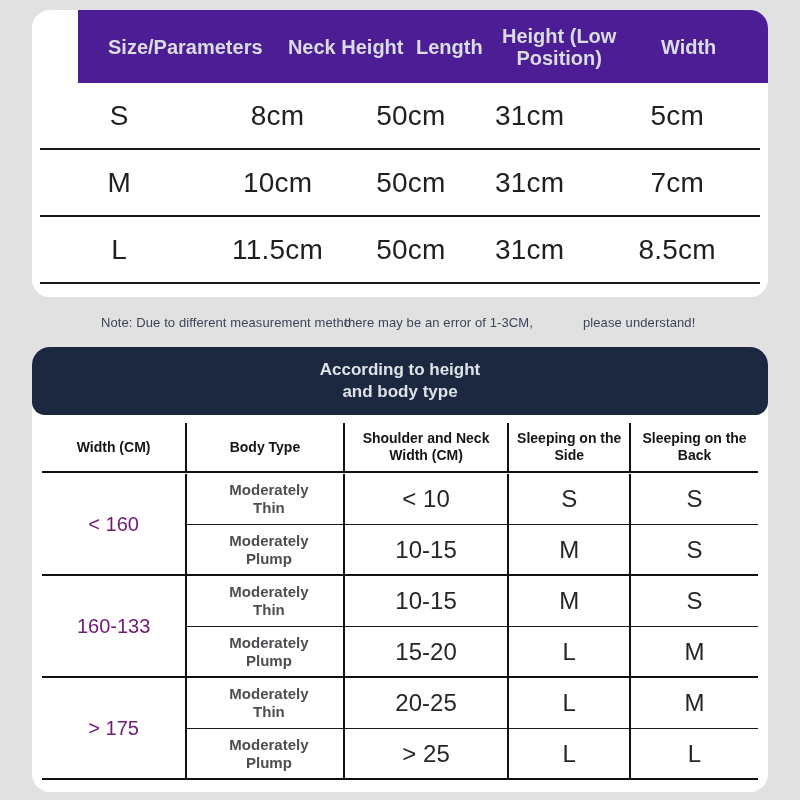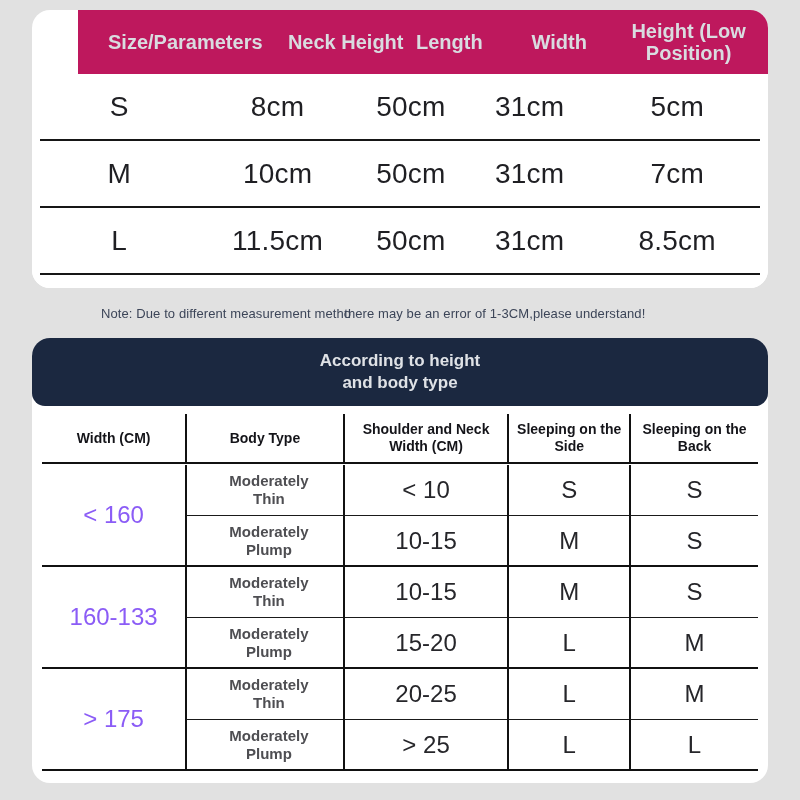--- a/index.html
+++ b/index.html
@@ -5,21 +5,21 @@
   * { margin:0; padding:0; box-sizing:border-box; }
   html,body { width:800px; height:800px; }
   body { font-family:"Liberation Sans", sans-serif; background:#e1e1e1; overflow:hidden; }
   .page { width:800px; height:800px; background:#e1e1e1; }
 
   .card { margin:0 32px; border-radius:18px; overflow:hidden; background:#ffffff; }
   .card1 { margin-top:10px; }
 
   
   .t1-header {
-    background:#be185d; height:64px;
+    background:#4c1d95; height:73px;
     display:grid; grid-template-columns:22% 22% 15% 18% 23%;
     align-items:center;
     margin-left:46px;
   }
   .t1-hcell {
     color:#d9dce0; font-weight:bold; font-size:20px; text-align:center;
     line-height:1.1; white-space:nowrap;
   }
   .t1-hcell.wrap { white-space:normal; }
   .t1-hcell.wrap .inner { max-width:132px; margin:0 auto; }
@@ -33,61 +33,61 @@
     height:67px; align-items:center; border-bottom:2px solid #161616;
   }
   .t1-cell { text-align:center; font-size:28px; color:#1f1f23; letter-spacing:0.2px; }
 
   
   .note {
     height:50px; display:flex; align-items:center; padding-left:101px;
     color:#3c4558; font-weight:normal; font-size:13px; letter-spacing:0.1px;
   }
   .note .np2 { margin-left:-7px; }
-  .note .np3 { }
+  .note .np3 { margin-left:50px; }
 
   
   .t2-title {
     background:#1b2840; height:68px;
     display:flex; flex-direction:column; justify-content:center; align-items:center;
     color:#dfe2e6; font-weight:bold; font-size:17px; line-height:1.3; text-align:center;border-radius:13px;
   }
   .t2 {
     margin:8px 10px 12px;
     display:grid; grid-template-columns:20% 22% 23% 17% 18%;
     grid-auto-rows:51px;
   }
   .t2 > div { display:flex; align-items:center; justify-content:center; text-align:center; }
   .t2 .h {
     height:50px; font-weight:bold; font-size:14px; color:#141419; line-height:1.2;
     border-bottom:2.5px solid #111;
   }
   .t2 .bl { border-left:2px solid #111; }
-  .t2 .g  { grid-row:span 2; font-size:24px; color:#8b5cf6; }
+  .t2 .g  { grid-row:span 2; font-size:20px; color:#701a75; }
   .t2 .bt { font-weight:bold; font-size:15px; color:#4e4e52; line-height:1.2;padding-left:8px; }
   .t2 .bt .inner { max-width:100px; }
   .t2 .v  { font-size:24px; color:#26262a; }
   .t2 .ib { border-bottom:1.5px solid #1a1a1a; }  
   .t2 .gb { border-bottom:2.5px solid #111; }      
   .t2 .h .inner { max-width:150px; }
 </style>
 </head>
 <body>
 
 <div class="page">
 
   <section class="card card1">
     <div class="t1-header">
       <div class="t1-hcell">Size/Parameters</div>
       <div class="t1-hcell">Neck Height</div>
       <div class="t1-hcell">Length</div>
-      <div class="t1-hcell">Width</div>
       <div class="t1-hcell wrap">
         <div class="inner">Height (Low Position)</div>
       </div>
+      <div class="t1-hcell">Width</div>
     </div>
     <div class="t1-body">
       <div class="t1-row">
         <div class="t1-cell">S</div>
         <div class="t1-cell">8cm</div>
         <div class="t1-cell">50cm</div>
         <div class="t1-cell">31cm</div>
         <div class="t1-cell">5cm</div>
       </div>
       <div class="t1-row">

